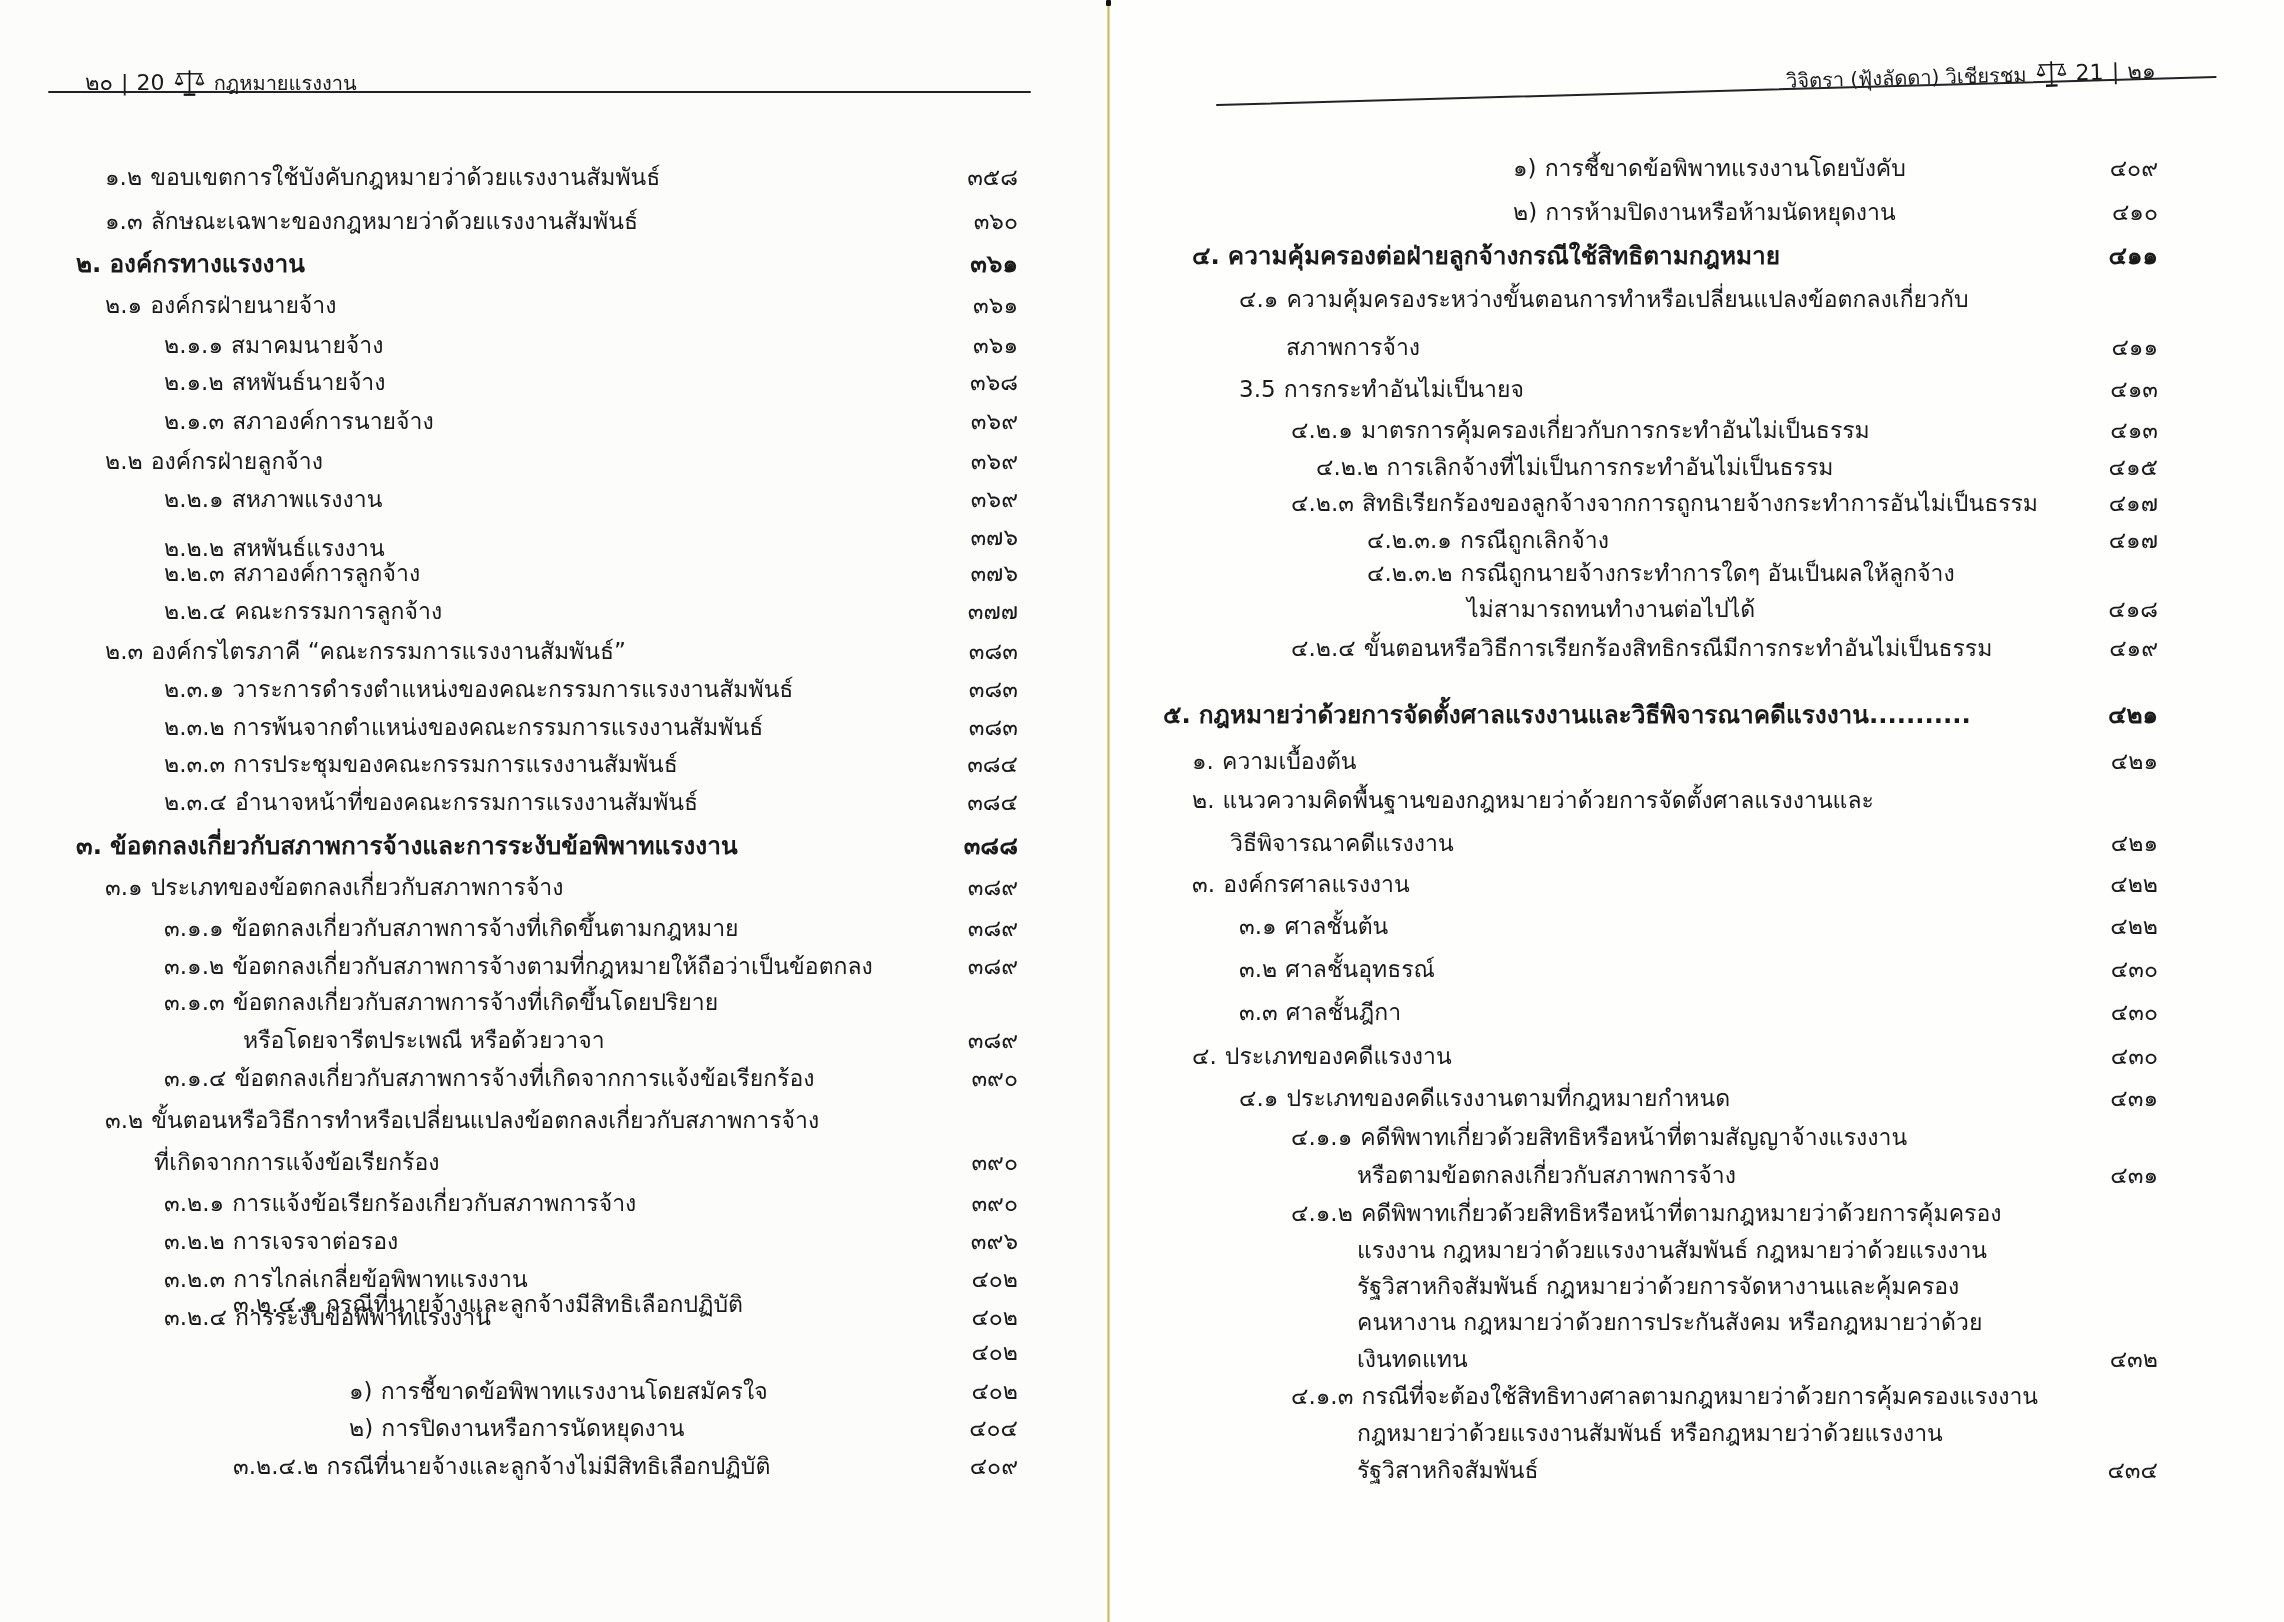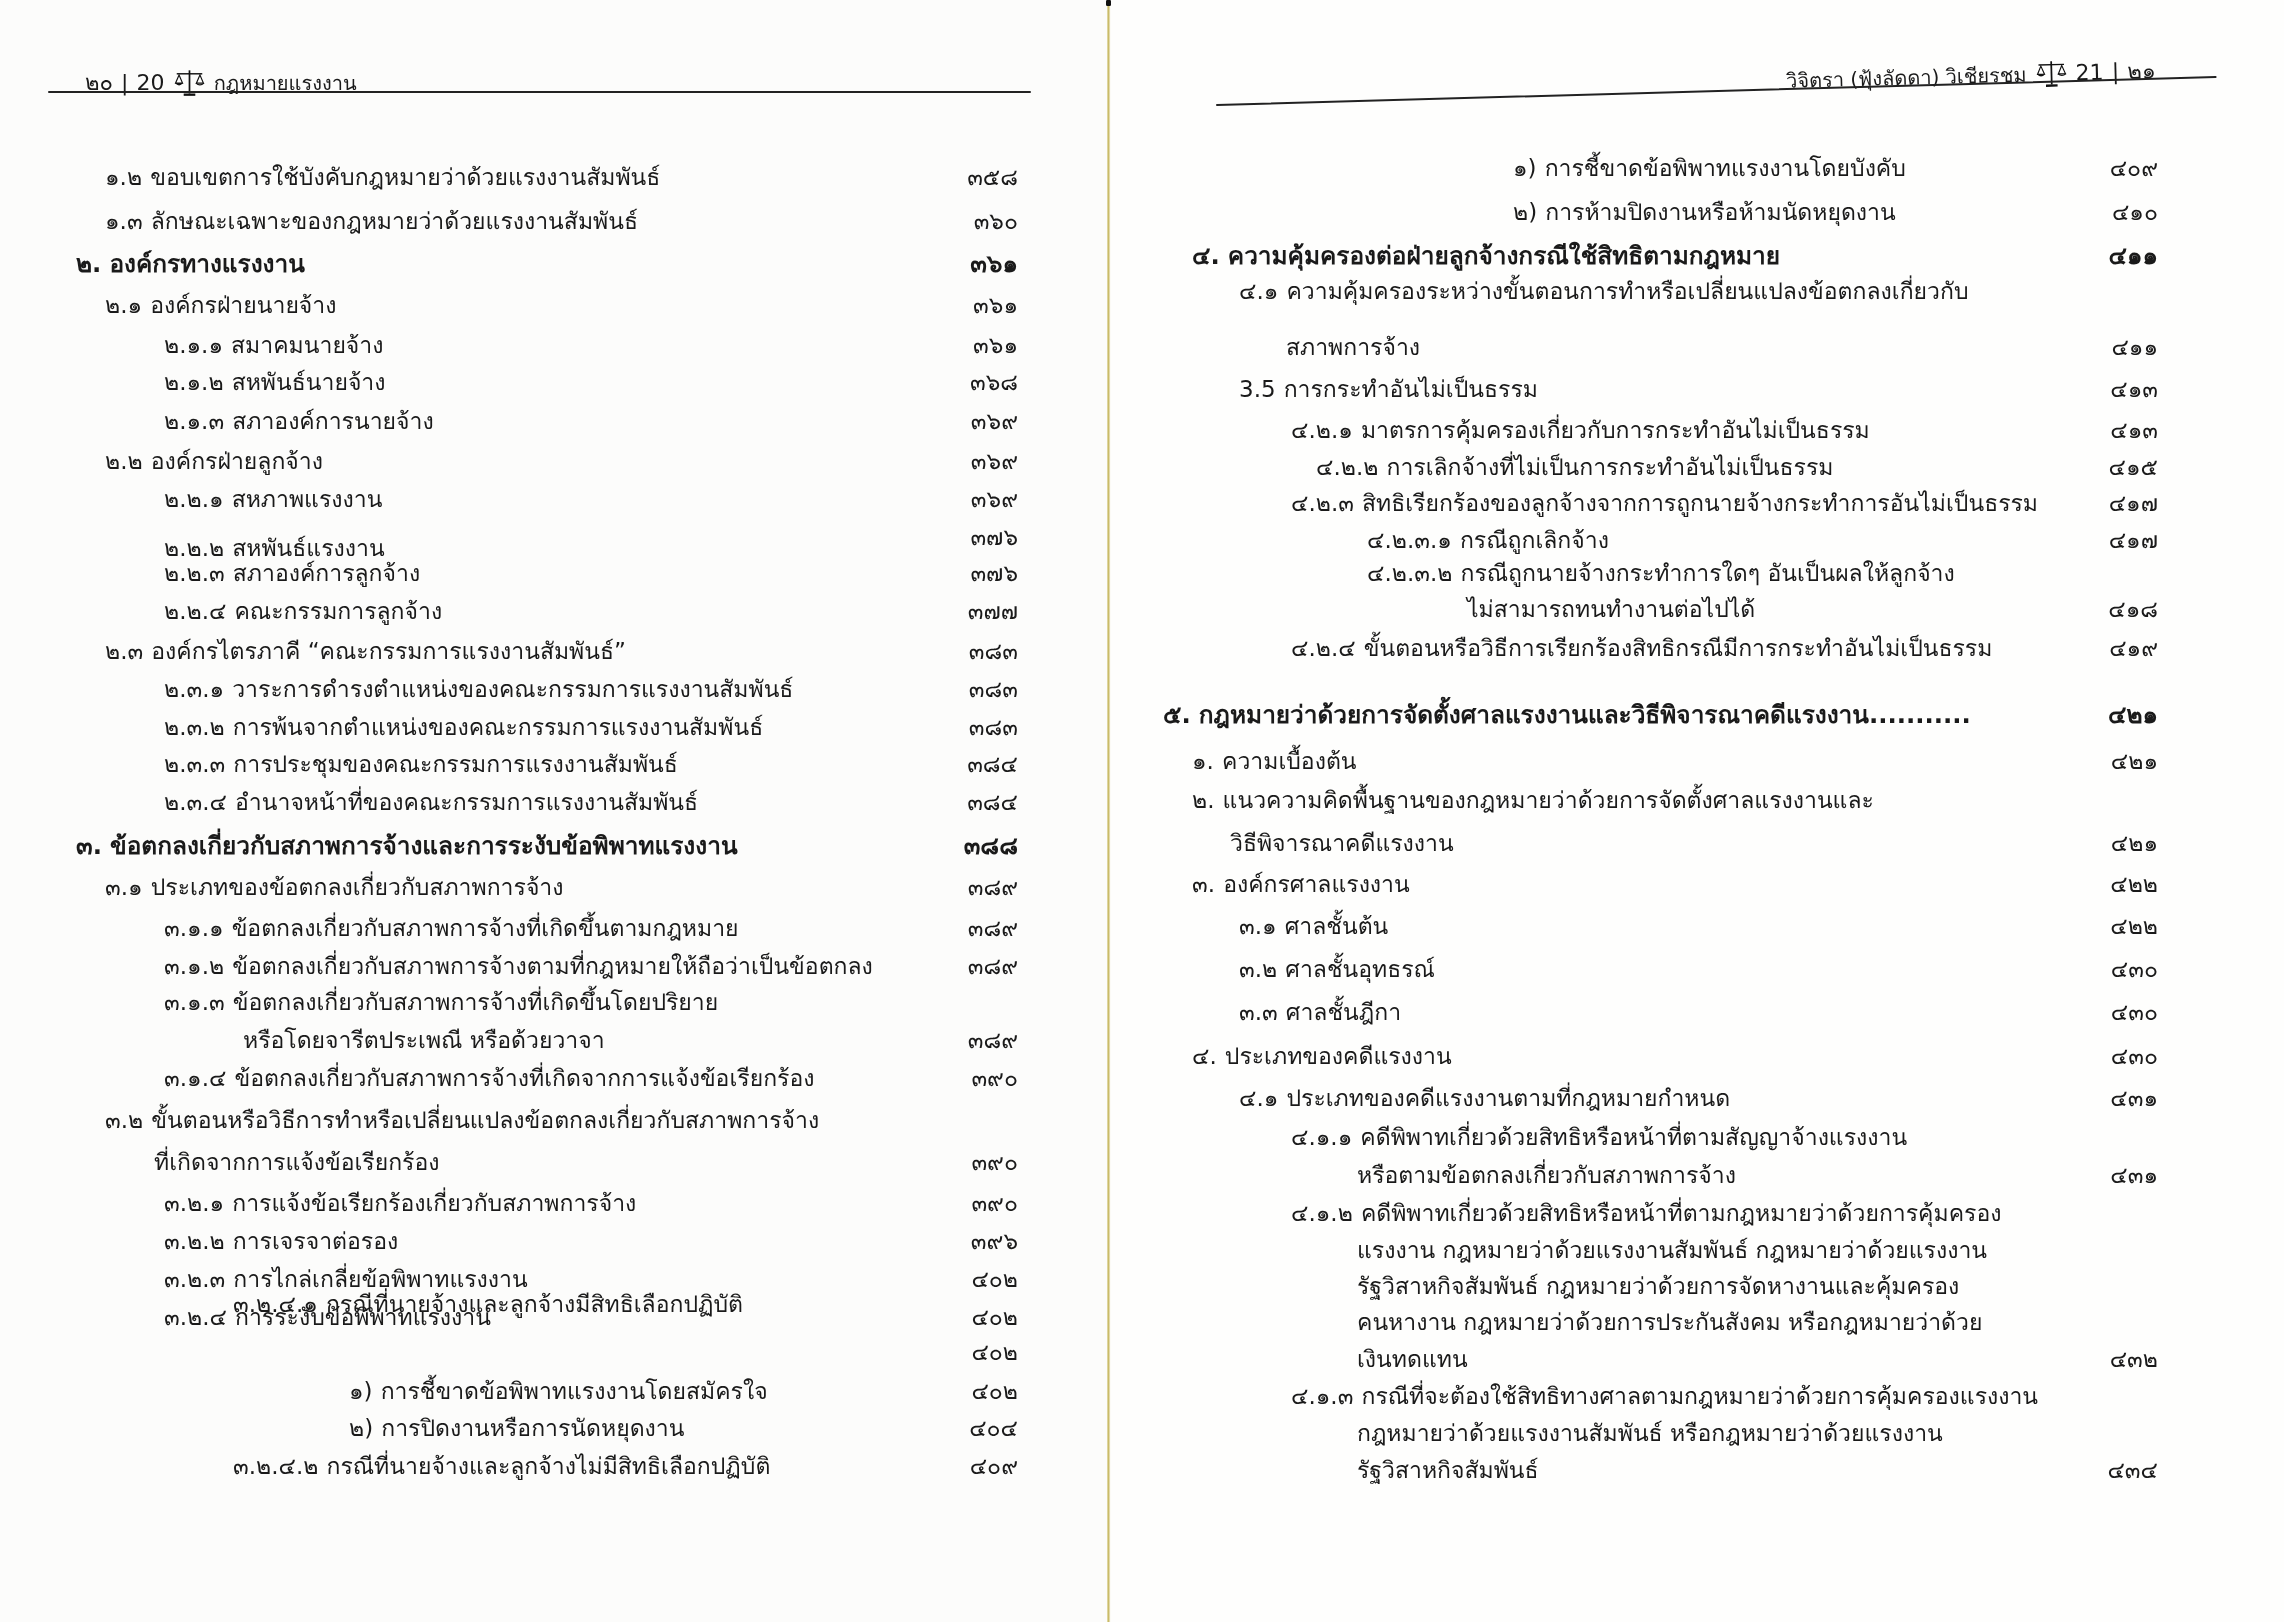--- a/index.html
+++ b/index.html
@@ -140,24 +140,24 @@
     <span class="num">๒๑</span>
   </div>
   <div class="rule" style="left:105px; top:104px; width:1001px; transform:rotate(-1.6deg); transform-origin:left center;"></div>
   <div id="right-entries">
       <div class="entry" style="left: 402px; top: 154px;"><span class="no">๑)</span><span>การชี้ขาดข้อพิพาทแรงงานโดยบังคับ</span></div>
       <div class="pg" style="left: 966px; top: 154px;">๔๐๙</div>
       <div class="entry" style="left: 402px; top: 198px;"><span class="no">๒)</span><span>การห้ามปิดงานหรือห้ามนัดหยุดงาน</span></div>
       <div class="pg" style="left: 966px; top: 198px;">๔๑๐</div>
       <div class="entry b" style="left: 81px; top: 242px;"><span class="no">๔.</span><span>ความคุ้มครองต่อฝ่ายลูกจ้างกรณีใช้สิทธิตามกฎหมาย</span></div>
       <div class="pg b" style="left: 966px; top: 242px;">๔๑๑</div>
-      <div class="entry" style="left: 128px; top: 277px;"><span class="no">๔.๑</span><span>ความคุ้มครองระหว่างขั้นตอนการทำหรือเปลี่ยนแปลงข้อตกลงเกี่ยวกับ</span></div>
+      <div class="entry" style="left: 128px; top: 285px;"><span class="no">๔.๑</span><span>ความคุ้มครองระหว่างขั้นตอนการทำหรือเปลี่ยนแปลงข้อตกลงเกี่ยวกับ</span></div>
       <div class="entry" style="left: 175px; top: 333px;"><span>สภาพการจ้าง</span></div>
       <div class="pg" style="left: 966px; top: 333px;">๔๑๑</div>
-      <div class="entry" style="left: 128px; top: 375px;"><span class="no">3.5</span><span>การกระทำอันไม่เป็นธรรม</span></div>
+      <div class="entry" style="left: 128px; top: 375px;"><span class="no">3.5</span><span>การกระทำอันไม่เป็นายจ</span></div>
       <div class="pg" style="left: 966px; top: 375px;">๔๑๓</div>
       <div class="entry" style="left: 180px; top: 416px;"><span class="no">๔.๒.๑</span><span>มาตรการคุ้มครองเกี่ยวกับการกระทำอันไม่เป็นธรรม</span></div>
       <div class="pg" style="left: 966px; top: 416px;">๔๑๓</div>
       <div class="entry" style="left: 180px; top: 453px; margin-left: 25px;"><span class="no">๔.๒.๒</span><span>การเลิกจ้างที่ไม่เป็นการกระทำอันไม่เป็นธรรม</span></div>
       <div class="pg" style="left: 966px; top: 453px;">๔๑๕</div>
       <div class="entry" style="left: 180px; top: 489px;"><span class="no">๔.๒.๓</span><span>สิทธิเรียกร้องของลูกจ้างจากการถูกนายจ้างกระทำการอันไม่เป็นธรรม</span></div>
       <div class="pg" style="left: 966px; top: 489px;">๔๑๗</div>
       <div class="entry" style="left: 256px; top: 526px;"><span class="no">๔.๒.๓.๑</span><span>กรณีถูกเลิกจ้าง</span></div>
       <div class="pg" style="left: 966px; top: 526px;">๔๑๗</div>
       <div class="entry" style="left: 256px; top: 559px;"><span class="no">๔.๒.๓.๒</span><span>กรณีถูกนายจ้างกระทำการใดๆ อันเป็นผลให้ลูกจ้าง</span></div>

